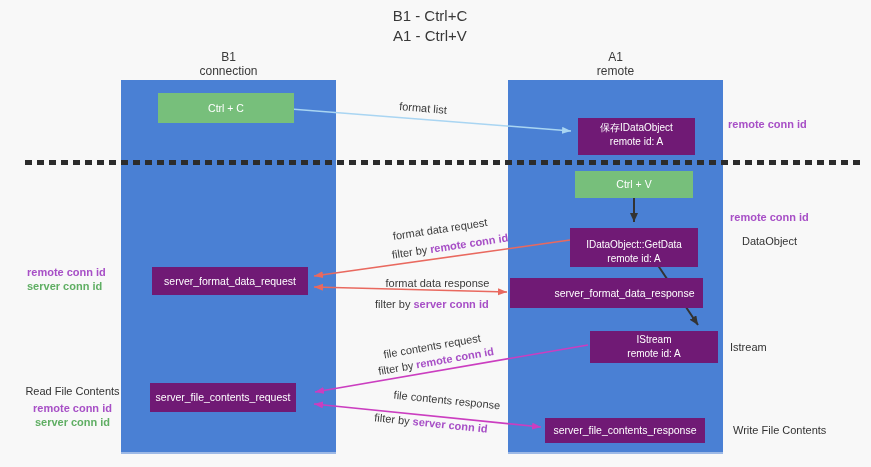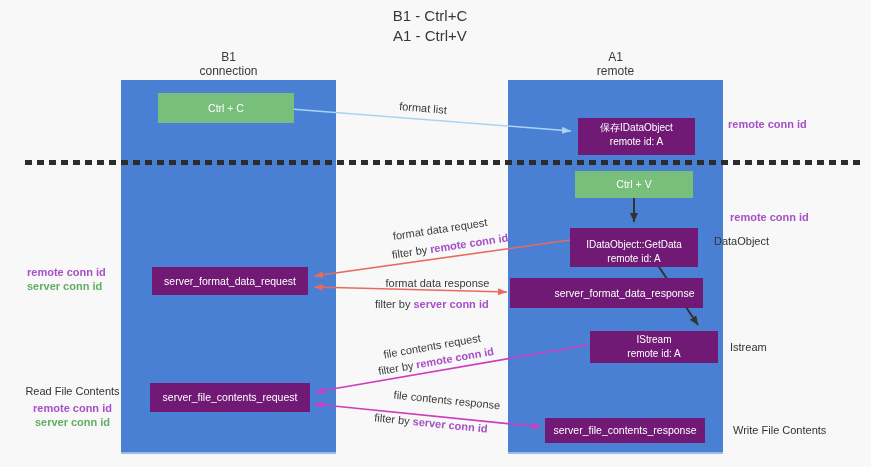--- a/index.html
+++ b/index.html
@@ -93,21 +93,21 @@
 
   <div class="box orange" style="left:152px;top:267px;width:156px;height:28px;line-height:28px;">server_format_data_request</div>
 
   <div class="box orange" style="left:510px;top:278px;width:157px;height:30px;line-height:30px;padding-left:36px;">server_format_data_response</div>
 
   <div class="box orange" style="left:590px;top:331px;width:128px;height:30px;padding-top:2px;font-size:10px;">
     <div class="l">IStream</div>
     <div class="l">remote id: A</div>
   </div>
 
-  <div class="box orange" style="left:150px;top:383px;width:160px;height:29px;line-height:29px;">server_file_contents_request</div>
+  <div class="box orange" style="left:150px;top:383px;width:146px;height:29px;line-height:29px;">server_file_contents_request</div>
 
   <div class="box orange" style="left:545px;top:418px;width:160px;height:25px;line-height:25px;">server_file_contents_response</div>
 
   <div class="alabel" style="left:373px;top:102px;width:100px;transform:rotate(4.7deg);">format list</div>
 
   <div class="alabel" style="left:380px;top:223px;width:120px;transform:rotate(-8.5deg);">format data request</div>
   <div class="alabel" style="left:385px;top:240px;width:130px;transform:rotate(-8.5deg);">
     <span style="margin-right:3px;">filter by</span><span class="purple">remote conn id</span>
   </div>
 
@@ -121,21 +121,21 @@
     <span style="margin-right:3px;">filter by</span><span class="purple">remote conn id</span>
   </div>
 
   <div class="alabel" style="left:387px;top:394px;width:120px;transform:rotate(5.8deg);">file contents response</div>
   <div class="alabel" style="left:371px;top:417px;width:120px;transform:rotate(5.8deg);">
     <span style="margin-right:3px;">filter by</span><span class="purple">server conn id</span>
   </div>
 
   <div class="slabel purple" style="left:728px;top:118px;">remote conn id</div>
   <div class="slabel purple" style="left:730px;top:211px;">remote conn id</div>
-  <div class="slabel" style="left:702px;top:235px;padding-left:12px;">DataObject</div>
+  <div class="slabel" style="left:730px;top:235px;padding-left:12px;">DataObject</div>
   <div class="slabel" style="left:730px;top:341px;">Istream</div>
   <div class="slabel" style="left:733px;top:424px;">Write File Contents</div>
 
   <div class="slabel" style="left:27px;top:265px;line-height:14px;">
     <div class="purple">remote conn id</div>
     <div class="greent">server conn id</div>
   </div>
 
   <div class="slabel" style="left:15px;top:384px;width:115px;text-align:center;line-height:14px;">
     <div>Read File Contents</div>

